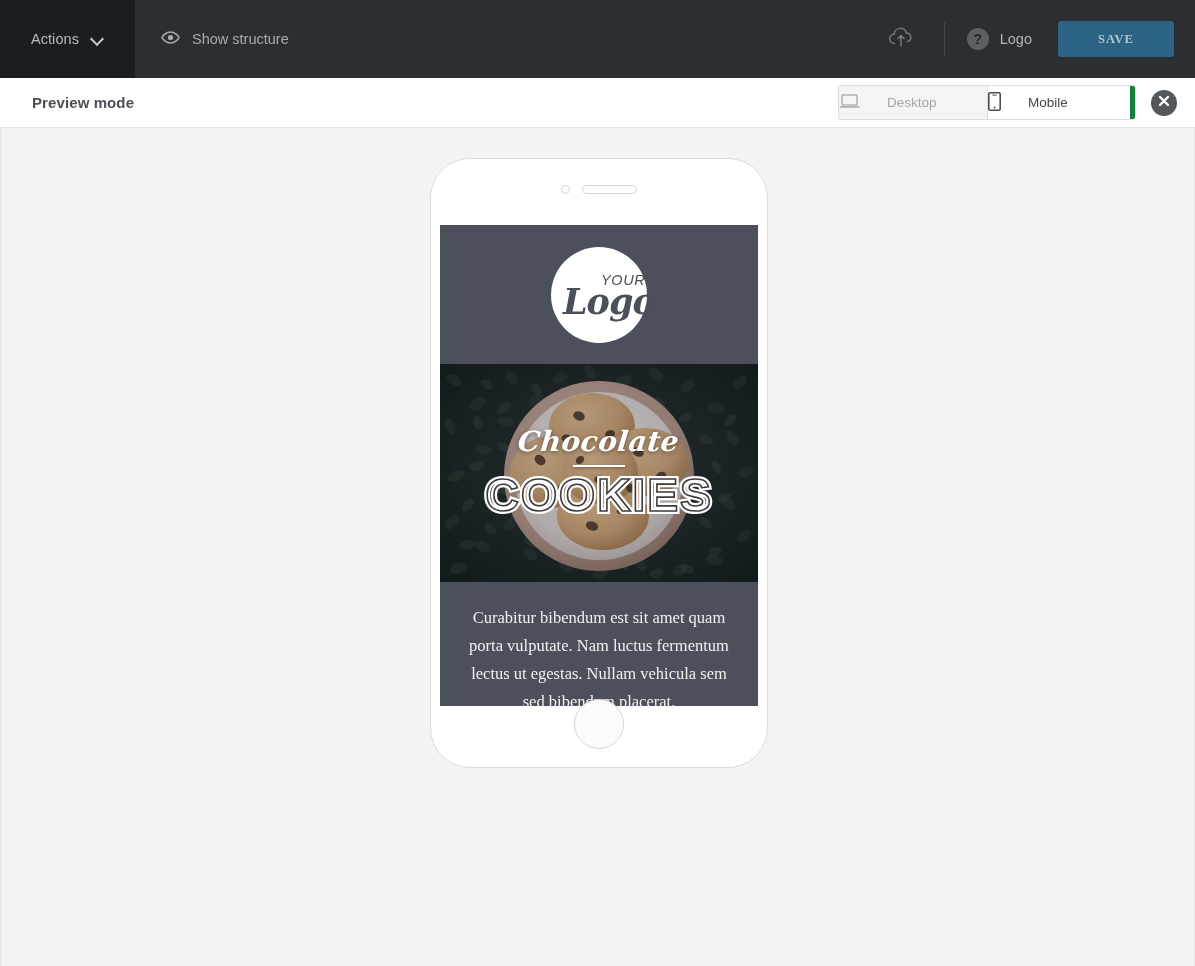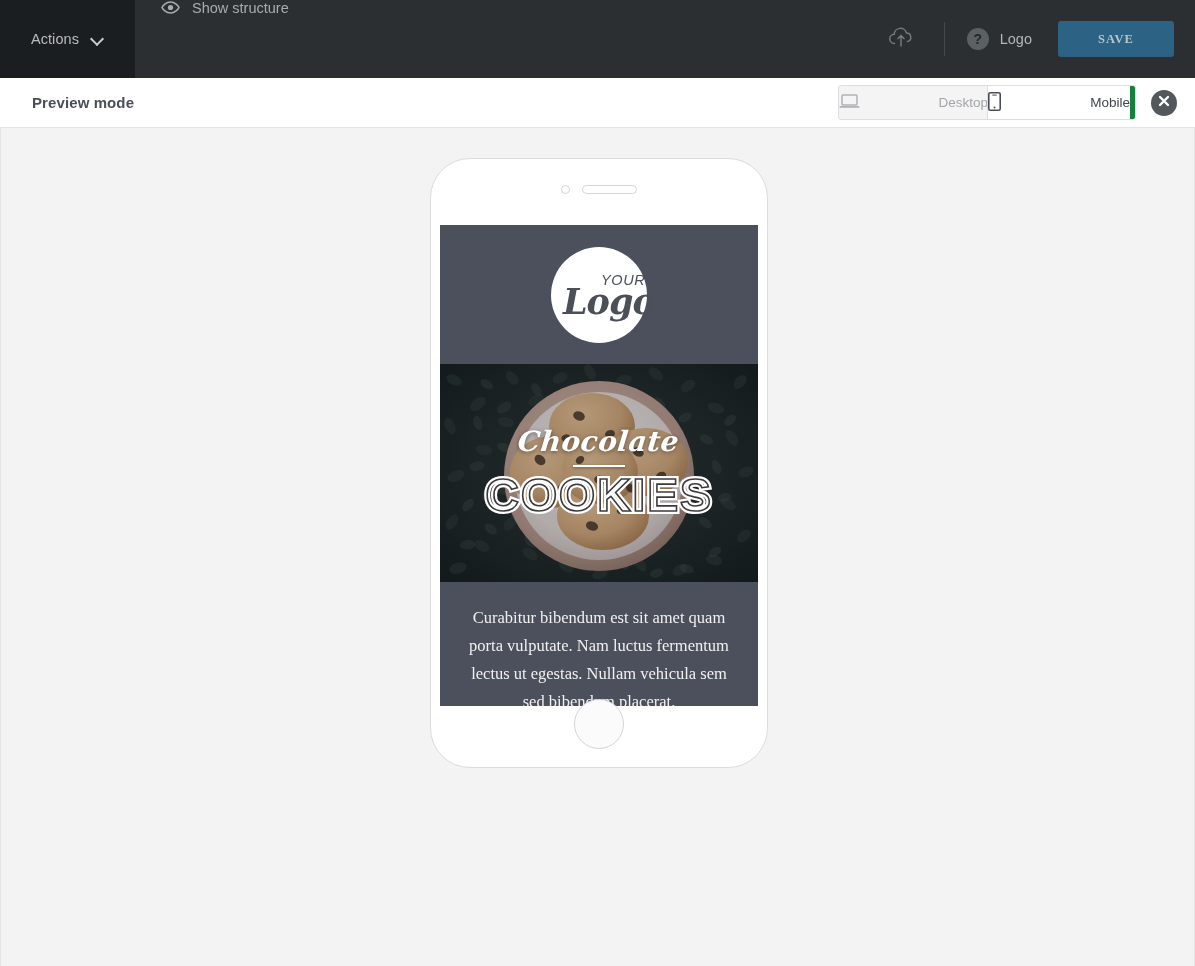--- a/index.html
+++ b/index.html
@@ -41,21 +41,21 @@
     position: absolute;
     left: 1px; top: 1px;
     width: 8px; height: 8px;
     border-right: 2.4px solid #c9ccce;
     border-bottom: 2.4px solid #c9ccce;
     transform: rotate(45deg);
   }
 
   .show-structure {
     display: flex;
-    align-items: flex-start;
+    align-items: center;
     gap: 12px;
     padding-left: 26px;
     cursor: pointer;
   }
   .show-structure .lbl {
     color: #a9acae;
     font-size: 14.5px;
   }
 
   .toolbar-right {
@@ -123,21 +123,21 @@
     background: #f4f4f5;
     border: 1px solid #dcdddf;
     border-radius: 3px;
     height: 35px;
     overflow: hidden;
   }
   .toggle-opt {
     width: 149px;
     display: flex;
     align-items: center;
-    justify-content: space-between;
+    justify-content: flex-start;
     gap: 27px;
     font-size: 13.5px;
     cursor: pointer;
     background: transparent;
     border: none;
     font-family: "Liberation Sans", sans-serif;
     color: #a3a5a9;
     height: 100%;
   }
   .toggle-opt.active {

